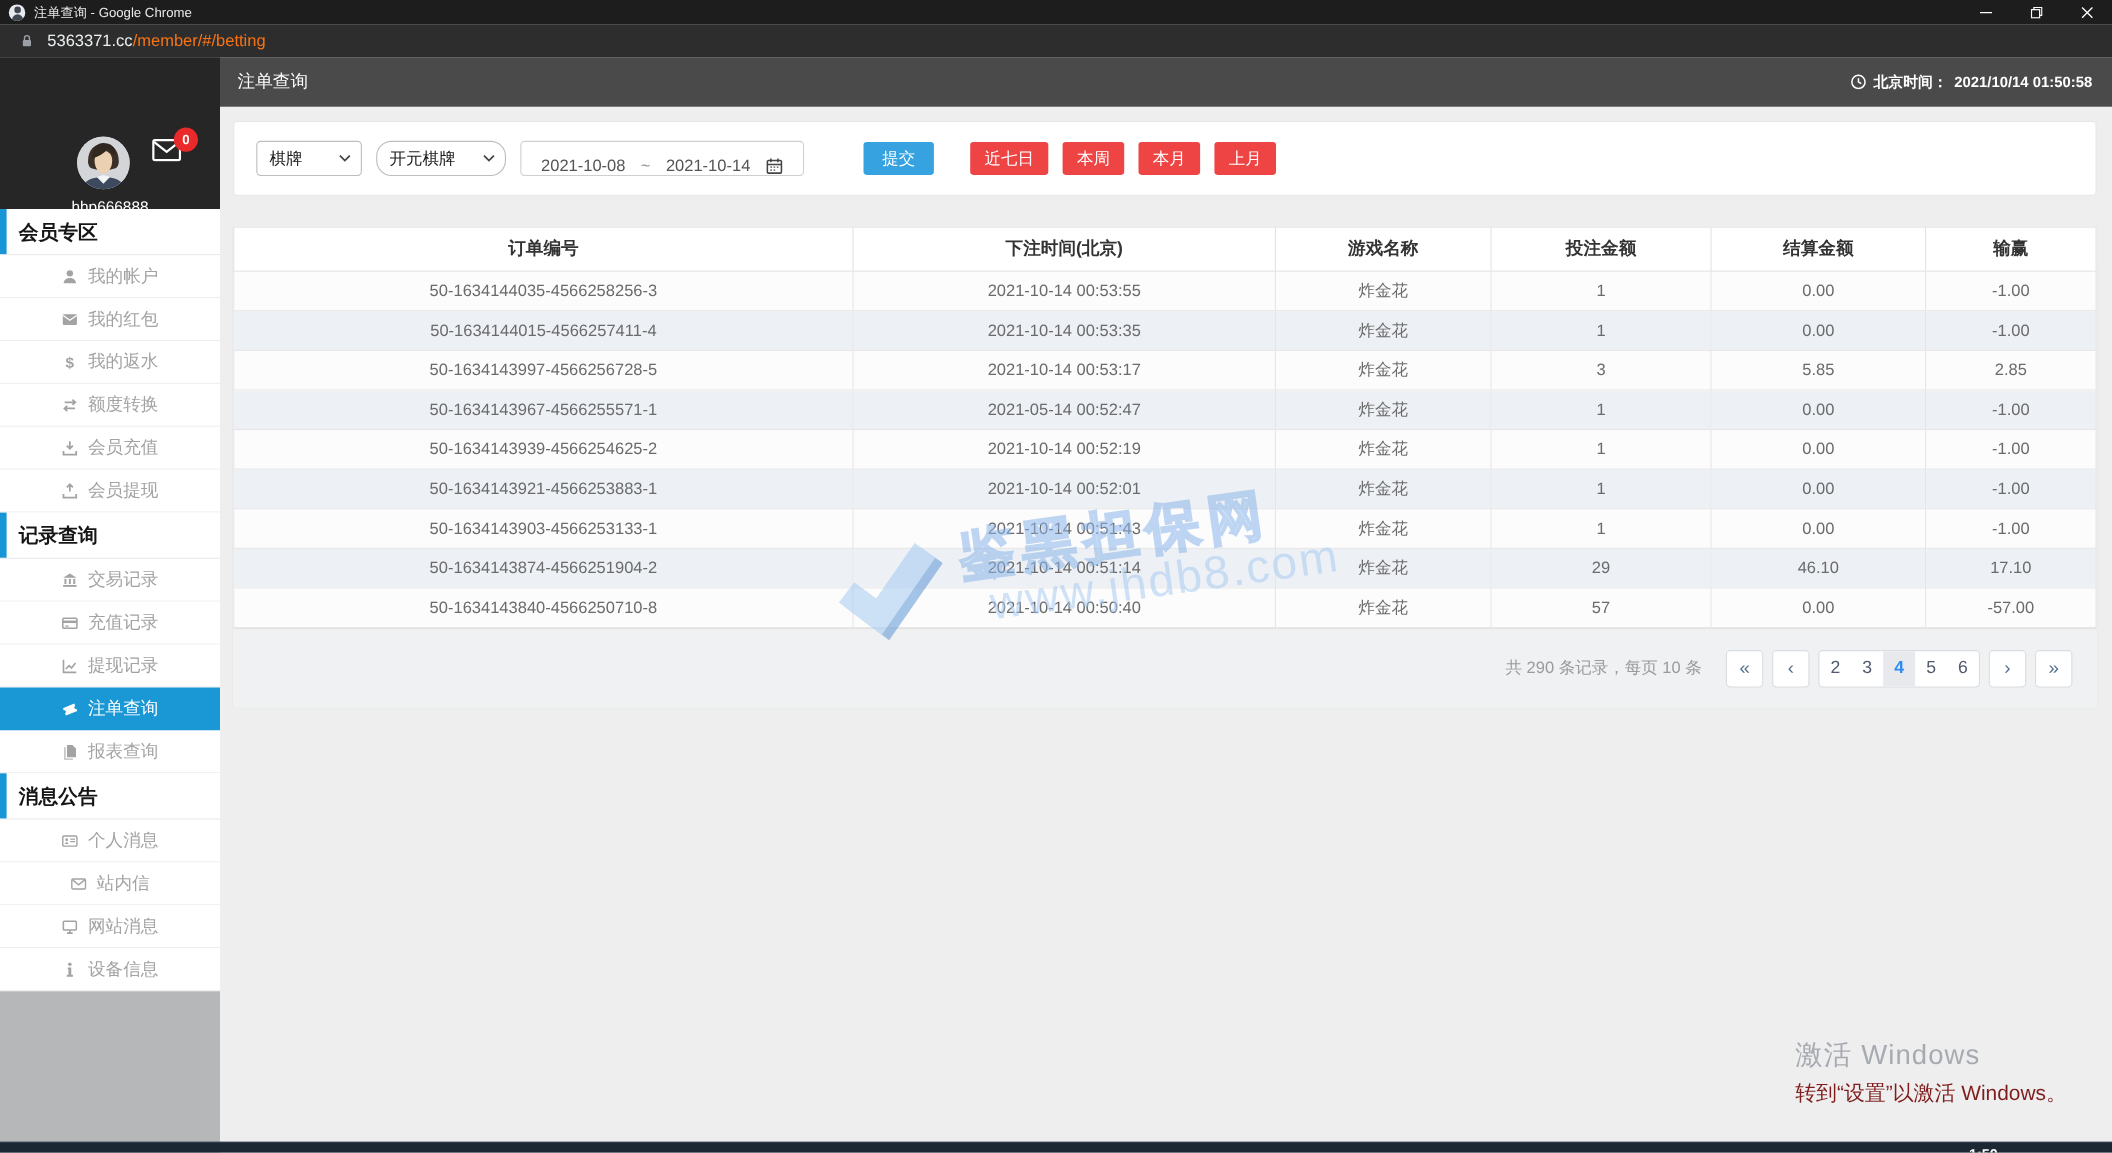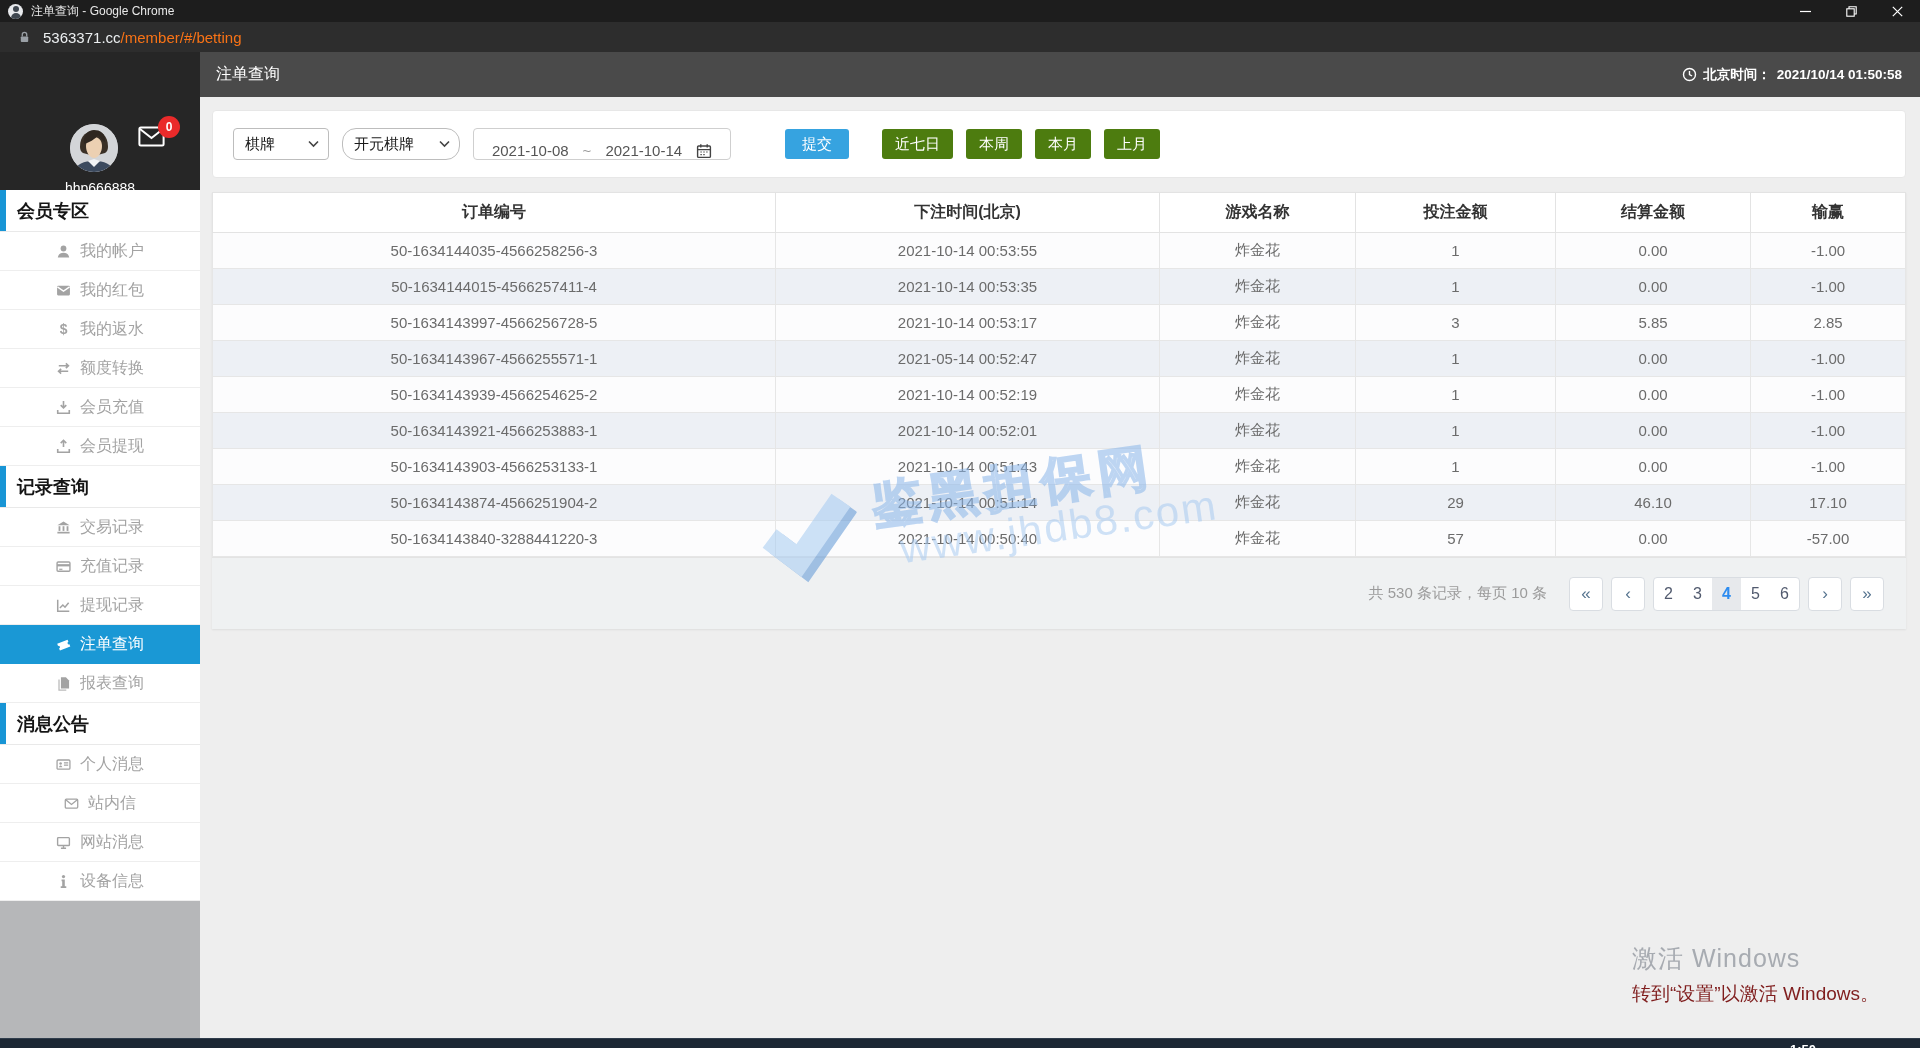--- a/index.html
+++ b/index.html
@@ -70,25 +70,25 @@
     font-size:15px; color:#1a1a1a; cursor:pointer;
   }
   .sel.w1 { width:96px; } .sel.w2 { width:118px;border-radius:14px; }
   .datebox {
     height:32px; width:258px; border:1px solid #cfcfcf; border-radius:4px; background:#fff;
     display:flex; align-items:flex-end; justify-content:center; gap:14px; font-size:15px; color:#555;
   }
   .btn { height:30px; border:none; border-radius:3px; color:#fff; font-size:15px;
          padding:0 13px; cursor:pointer; font-family:inherit; }
   .btn-blue { background:#36a3e0; margin-left:41px; padding:0 17px; }
-  .btn-amber { background:#4d7c0f; }
+  .btn-amber { background:#ef4444; }
   .btn-amber.first { margin-left:20px; }
   
   .table-card {
-    position:absolute; left:212px; top:192px; width:1694px; background:#fff;
+    position:absolute; left:212px; top:206px; width:1694px; background:#fff;
     box-shadow:0 1px 2px rgba(0,0,0,.07);
   }
   table.bet { width:100%; border-collapse:collapse; table-layout:fixed; }
   table.bet th {
     height:40px; font-size:16px; color:#333; font-weight:bold;
     border:1px solid #e3e3e3; background:#fff;
   }
   table.bet td {
     height:36px; font-size:15px; color:#6b6b6b; text-align:center;
     border:1px solid #e6e6e6; padding:0 6px; white-space:nowrap; overflow:hidden;
@@ -445,32 +445,32 @@
         </tr>
       <tr class="odd">
           <td>50-1634143874-4566251904-2</td>
           <td>2021-10-14 00:51:14</td>
           <td>炸金花</td>
           <td>29</td>
           <td>46.10</td>
           <td>17.10</td>
         </tr>
       <tr class="even">
-          <td>50-1634143840-3288441220-3</td>
+          <td>50-1634143840-4566250710-8</td>
           <td>2021-10-14 00:50:40</td>
           <td>炸金花</td>
           <td>57</td>
           <td>0.00</td>
           <td>-57.00</td>
         </tr>
     </tbody>
   </table>
 
   <div class="table-footer">
-    <span class="pg-summary">共 530 条记录，每页 10 条</span>
+    <span class="pg-summary">共 290 条记录，每页 10 条</span>
     <button class="pg-btn">«</button>
     <button class="pg-btn">‹</button>
     <div class="pg-group">
       <span class="pg-cell">2</span>
       <span class="pg-cell">3</span>
       <span class="pg-cell active">4</span>
       <span class="pg-cell">5</span>
       <span class="pg-cell">6</span>
     </div>
     <button class="pg-btn">›</button>

